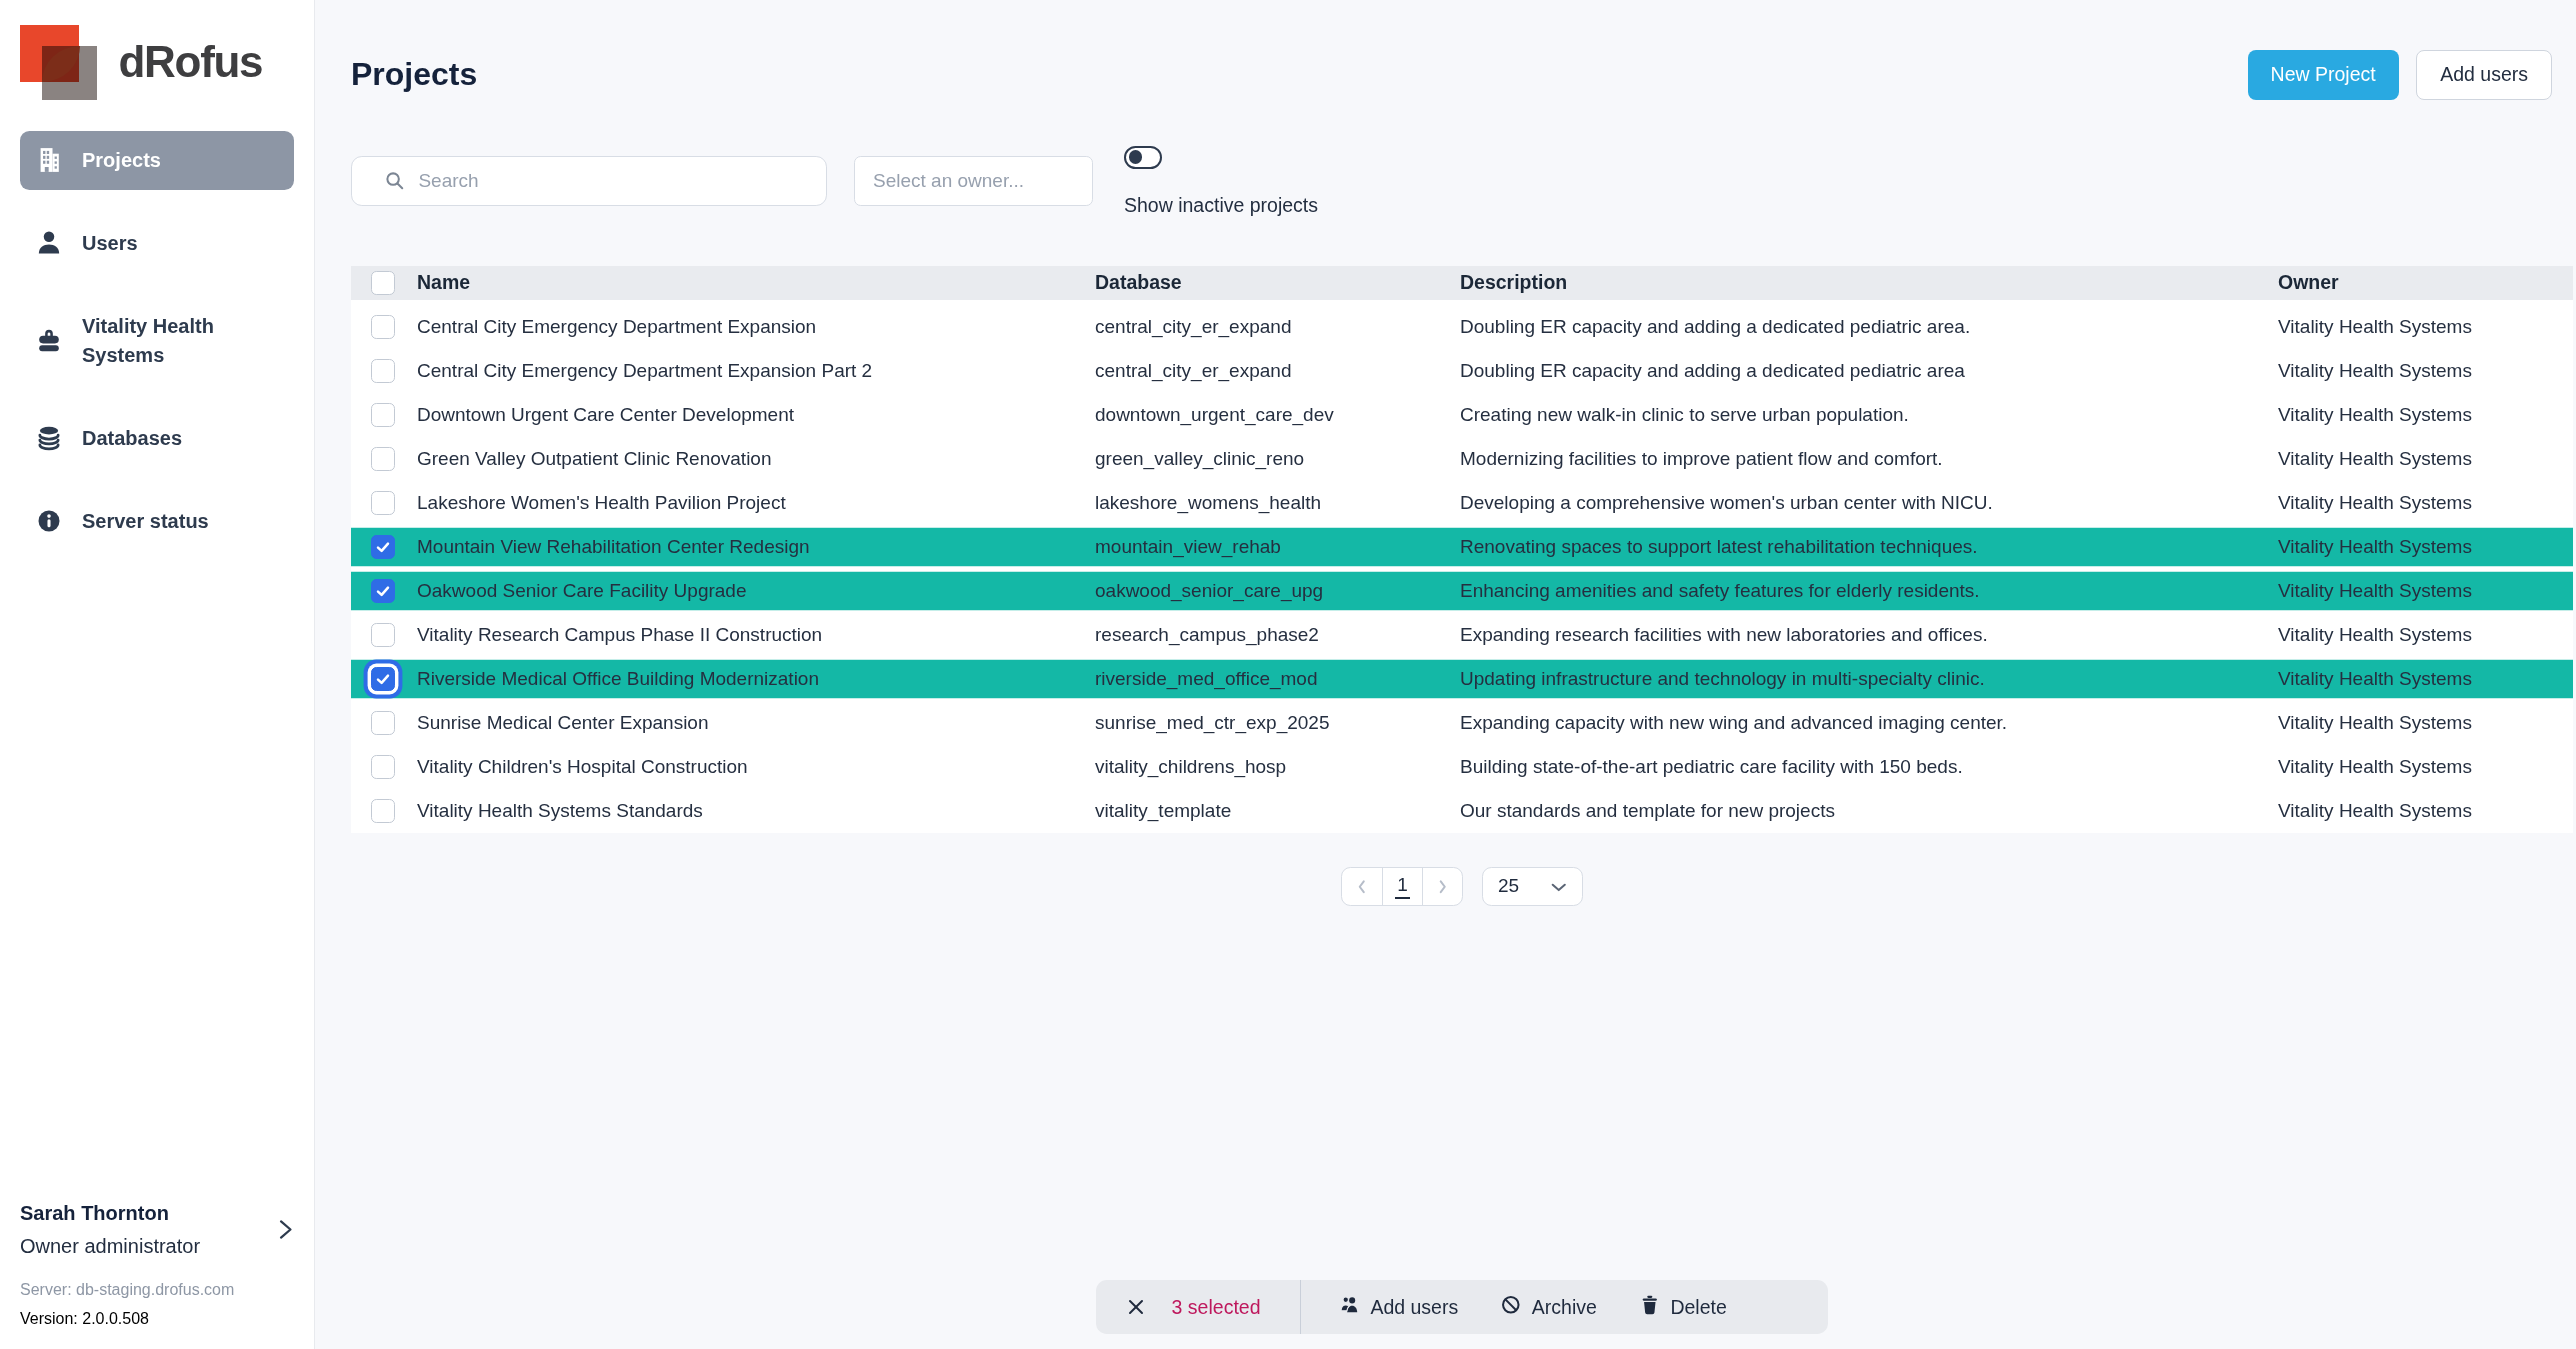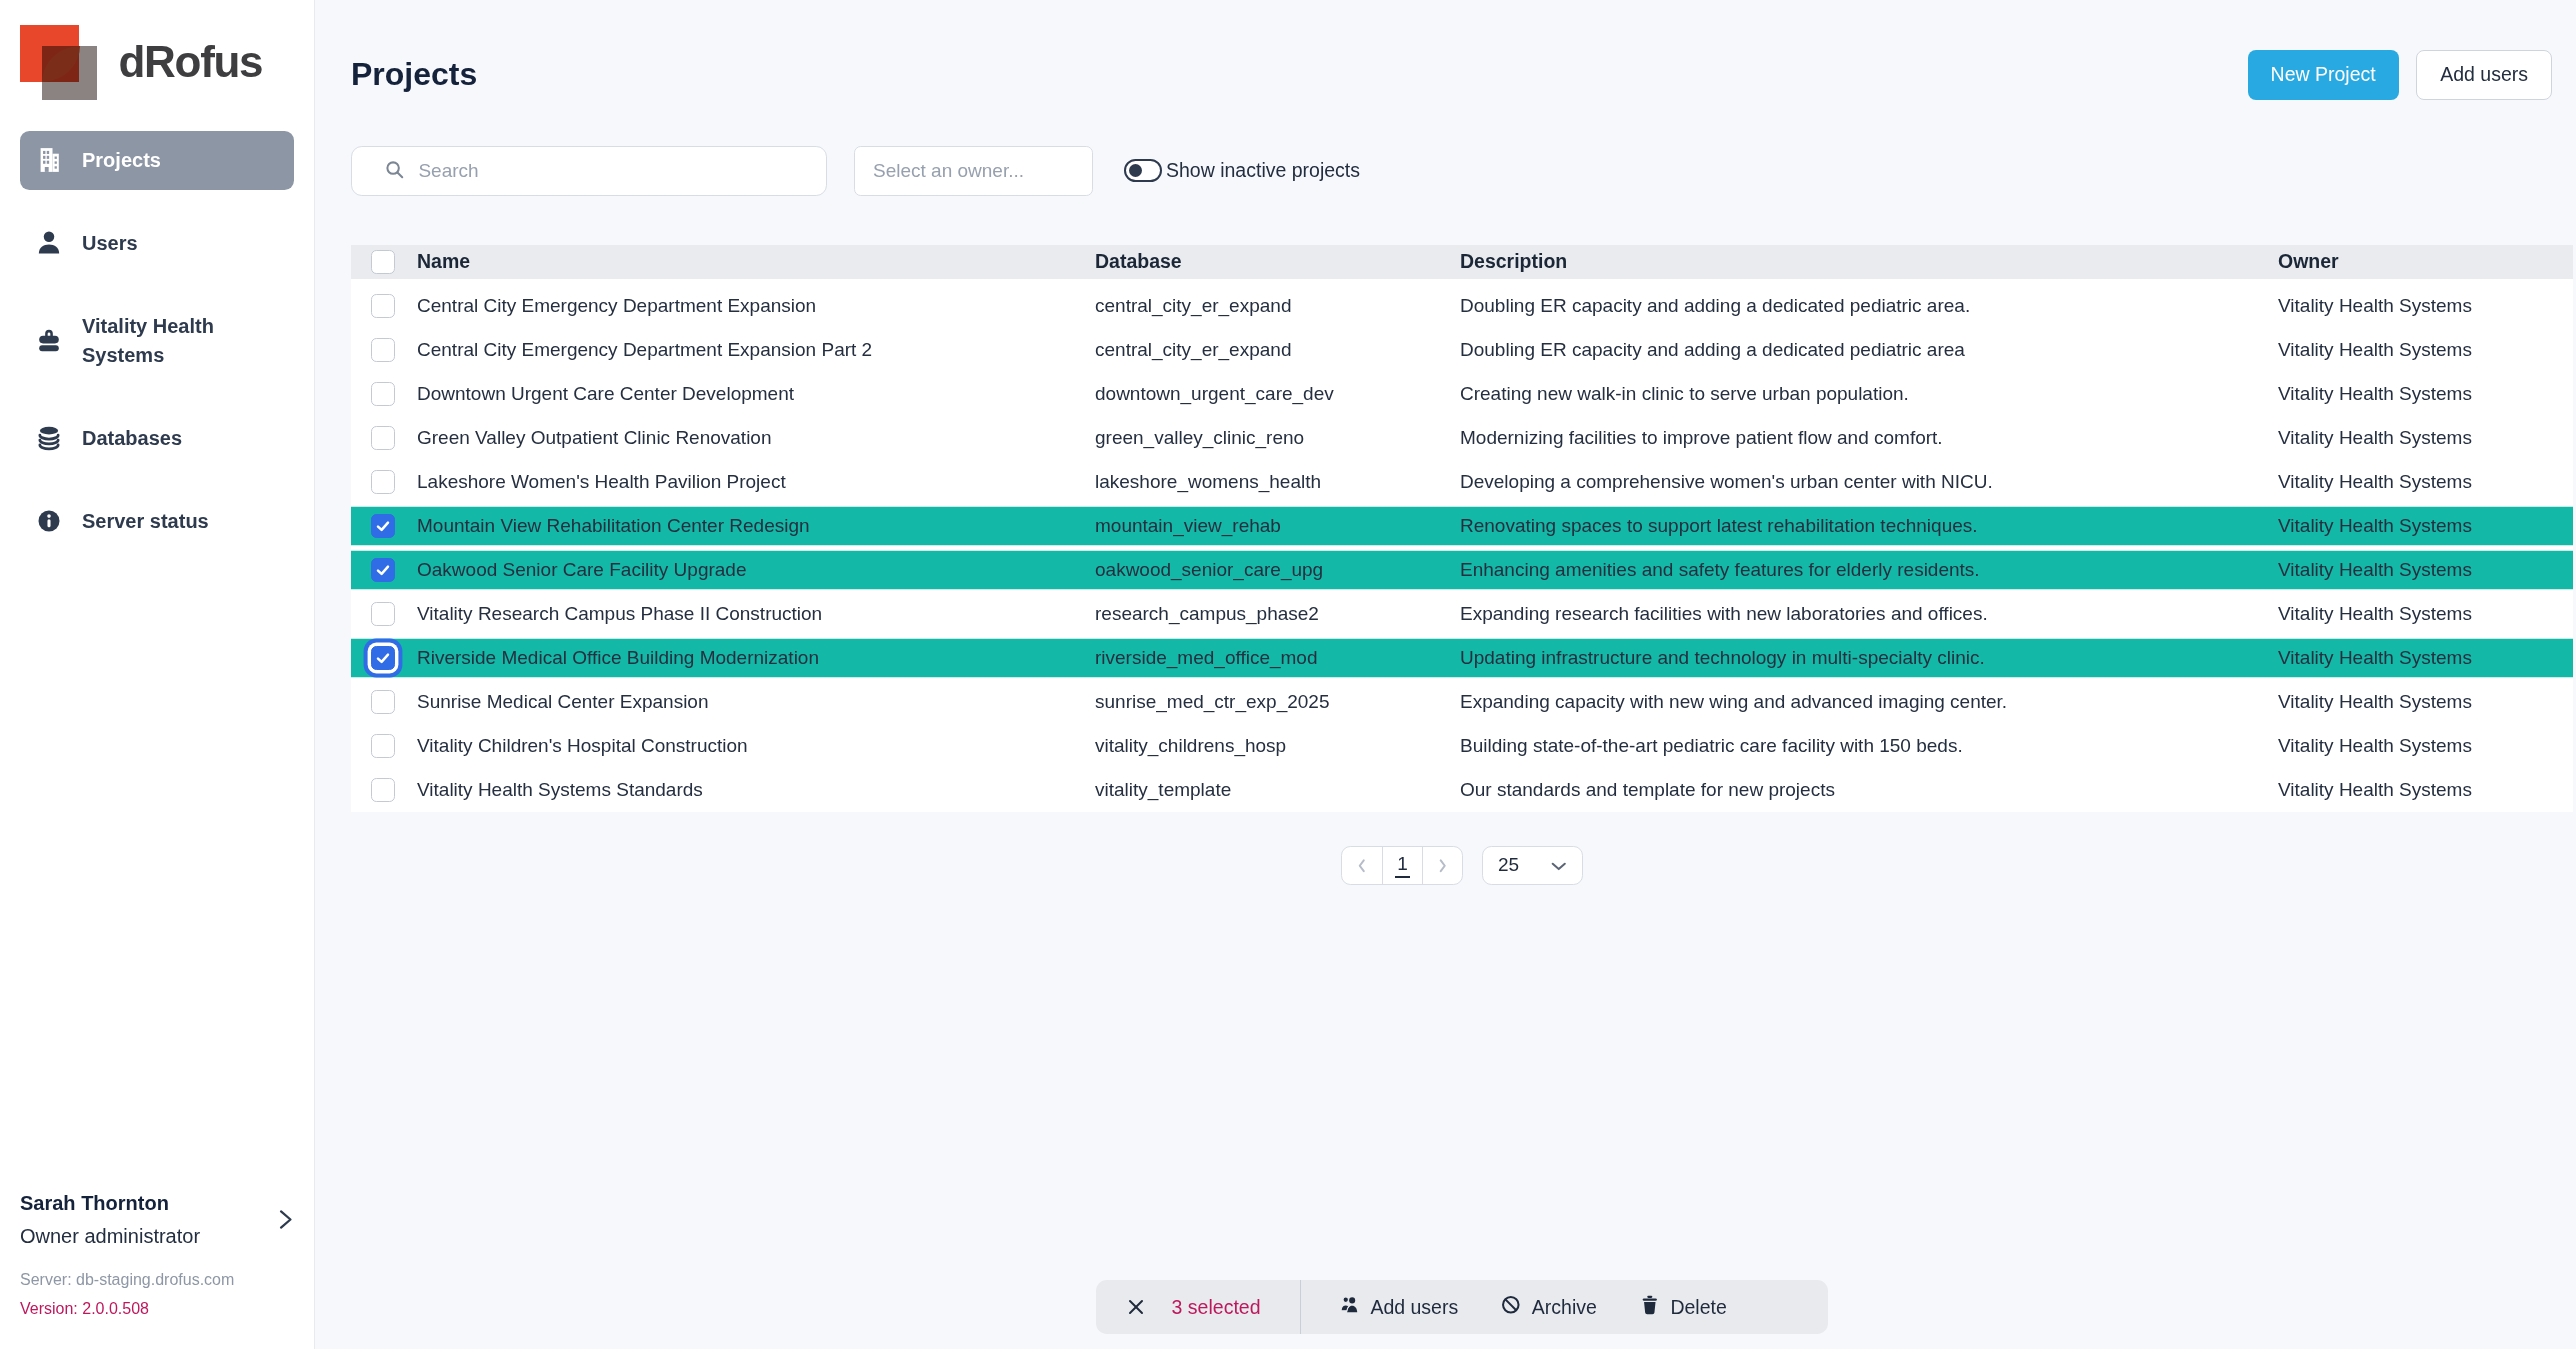--- a/index.html
+++ b/index.html
@@ -35,21 +35,21 @@
   .nav-icon { width:28px; height:28px; flex-shrink:0; display:flex; align-items:center; justify-content:center; }
   .nav-icon svg { width:28px; height:28px; }
 
   .sidebar-spacer { flex:1; }
   .user-block { display:flex; align-items:center; margin-bottom:23px; cursor:pointer; }
   .user-lines { flex:1; }
   .user-name { font-size:20px; font-weight:700; color:#15223b; margin-bottom:9.4px; }
   .user-role { font-size:20px; color:#232e40; }
   .user-chevron svg { width:17.5px; height:27px; }
   .server-line { font-size:16px; color:#8e97a5; margin-bottom:10.8px; }
-  .version-line { font-size:16px; color:#be185d; margin-bottom:23px; }
+  .version-line { font-size:16px; color:#000000; margin-bottom:13px; }
 
   
   .main { flex:1; position:relative; padding:35px 0 0 36px; }
   .head-row { display:flex; justify-content:space-between; align-items:center; padding-right:24px; margin-bottom:31px; }
   .page-title { font-size:32px; font-weight:700; color:#15223b; }
   .head-buttons { display:flex; gap:17.5px; }
   .btn { font-family:inherit; font-size:19.5px; border-radius:8px; padding:12.8px 23px; cursor:pointer; }
   .btn-primary { background:#29a9e1; border:none; color:#ffffff; }
   .btn-secondary { background:#ffffff; border:1.3px solid #cfd5de; color:#232e40; }
 
@@ -60,21 +60,21 @@
   }
   .search-box input, .owner-box input {
     border:none; outline:none; background:transparent; flex:1;
     font-family:inherit; font-size:19px; color:#232e40; min-width:0;
   }
   .search-box input::placeholder, .owner-box input::placeholder { color:#97a0ae; }
   .owner-box {
     width:239px; height:50px; background:#fff; border:1.3px solid #d8dde5;
     border-radius:6.7px; display:flex; align-items:center; padding:0 16px; margin-left:27px;
   }
-  .toggle-group { display:flex; align-items:flex-end; gap:4px; margin-left:31px; cursor:pointer; }
+  .toggle-group { display:flex; align-items:flex-start; gap:25px; margin-left:31px; cursor:pointer;flex-direction:column; }
   .toggle-pill { width:38px; height:23px; border:2.4px solid #2e3b4e; border-radius:12px; position:relative; background:#fff; }
   .toggle-knob { position:absolute; left:2.7px; top:2.4px; width:13.5px; height:13.5px; border-radius:50%; background:#2e3b4e; }
   .toggle-label { font-size:19.5px; color:#232e40; }
 
   
   .table { width:2222px; background:#ffffff; }
   .grid-row { display:grid; grid-template-columns:66px 678px 365px 818px 1fr; align-items:center; }
   .thead { background:#e9ebef; height:39px; font-weight:700; font-size:19.5px; color:#1b2737; border-bottom:5.4px solid #ffffff; }
   .cb-cell { padding-left:20px; display:flex; align-items:center; }
   .cb {

